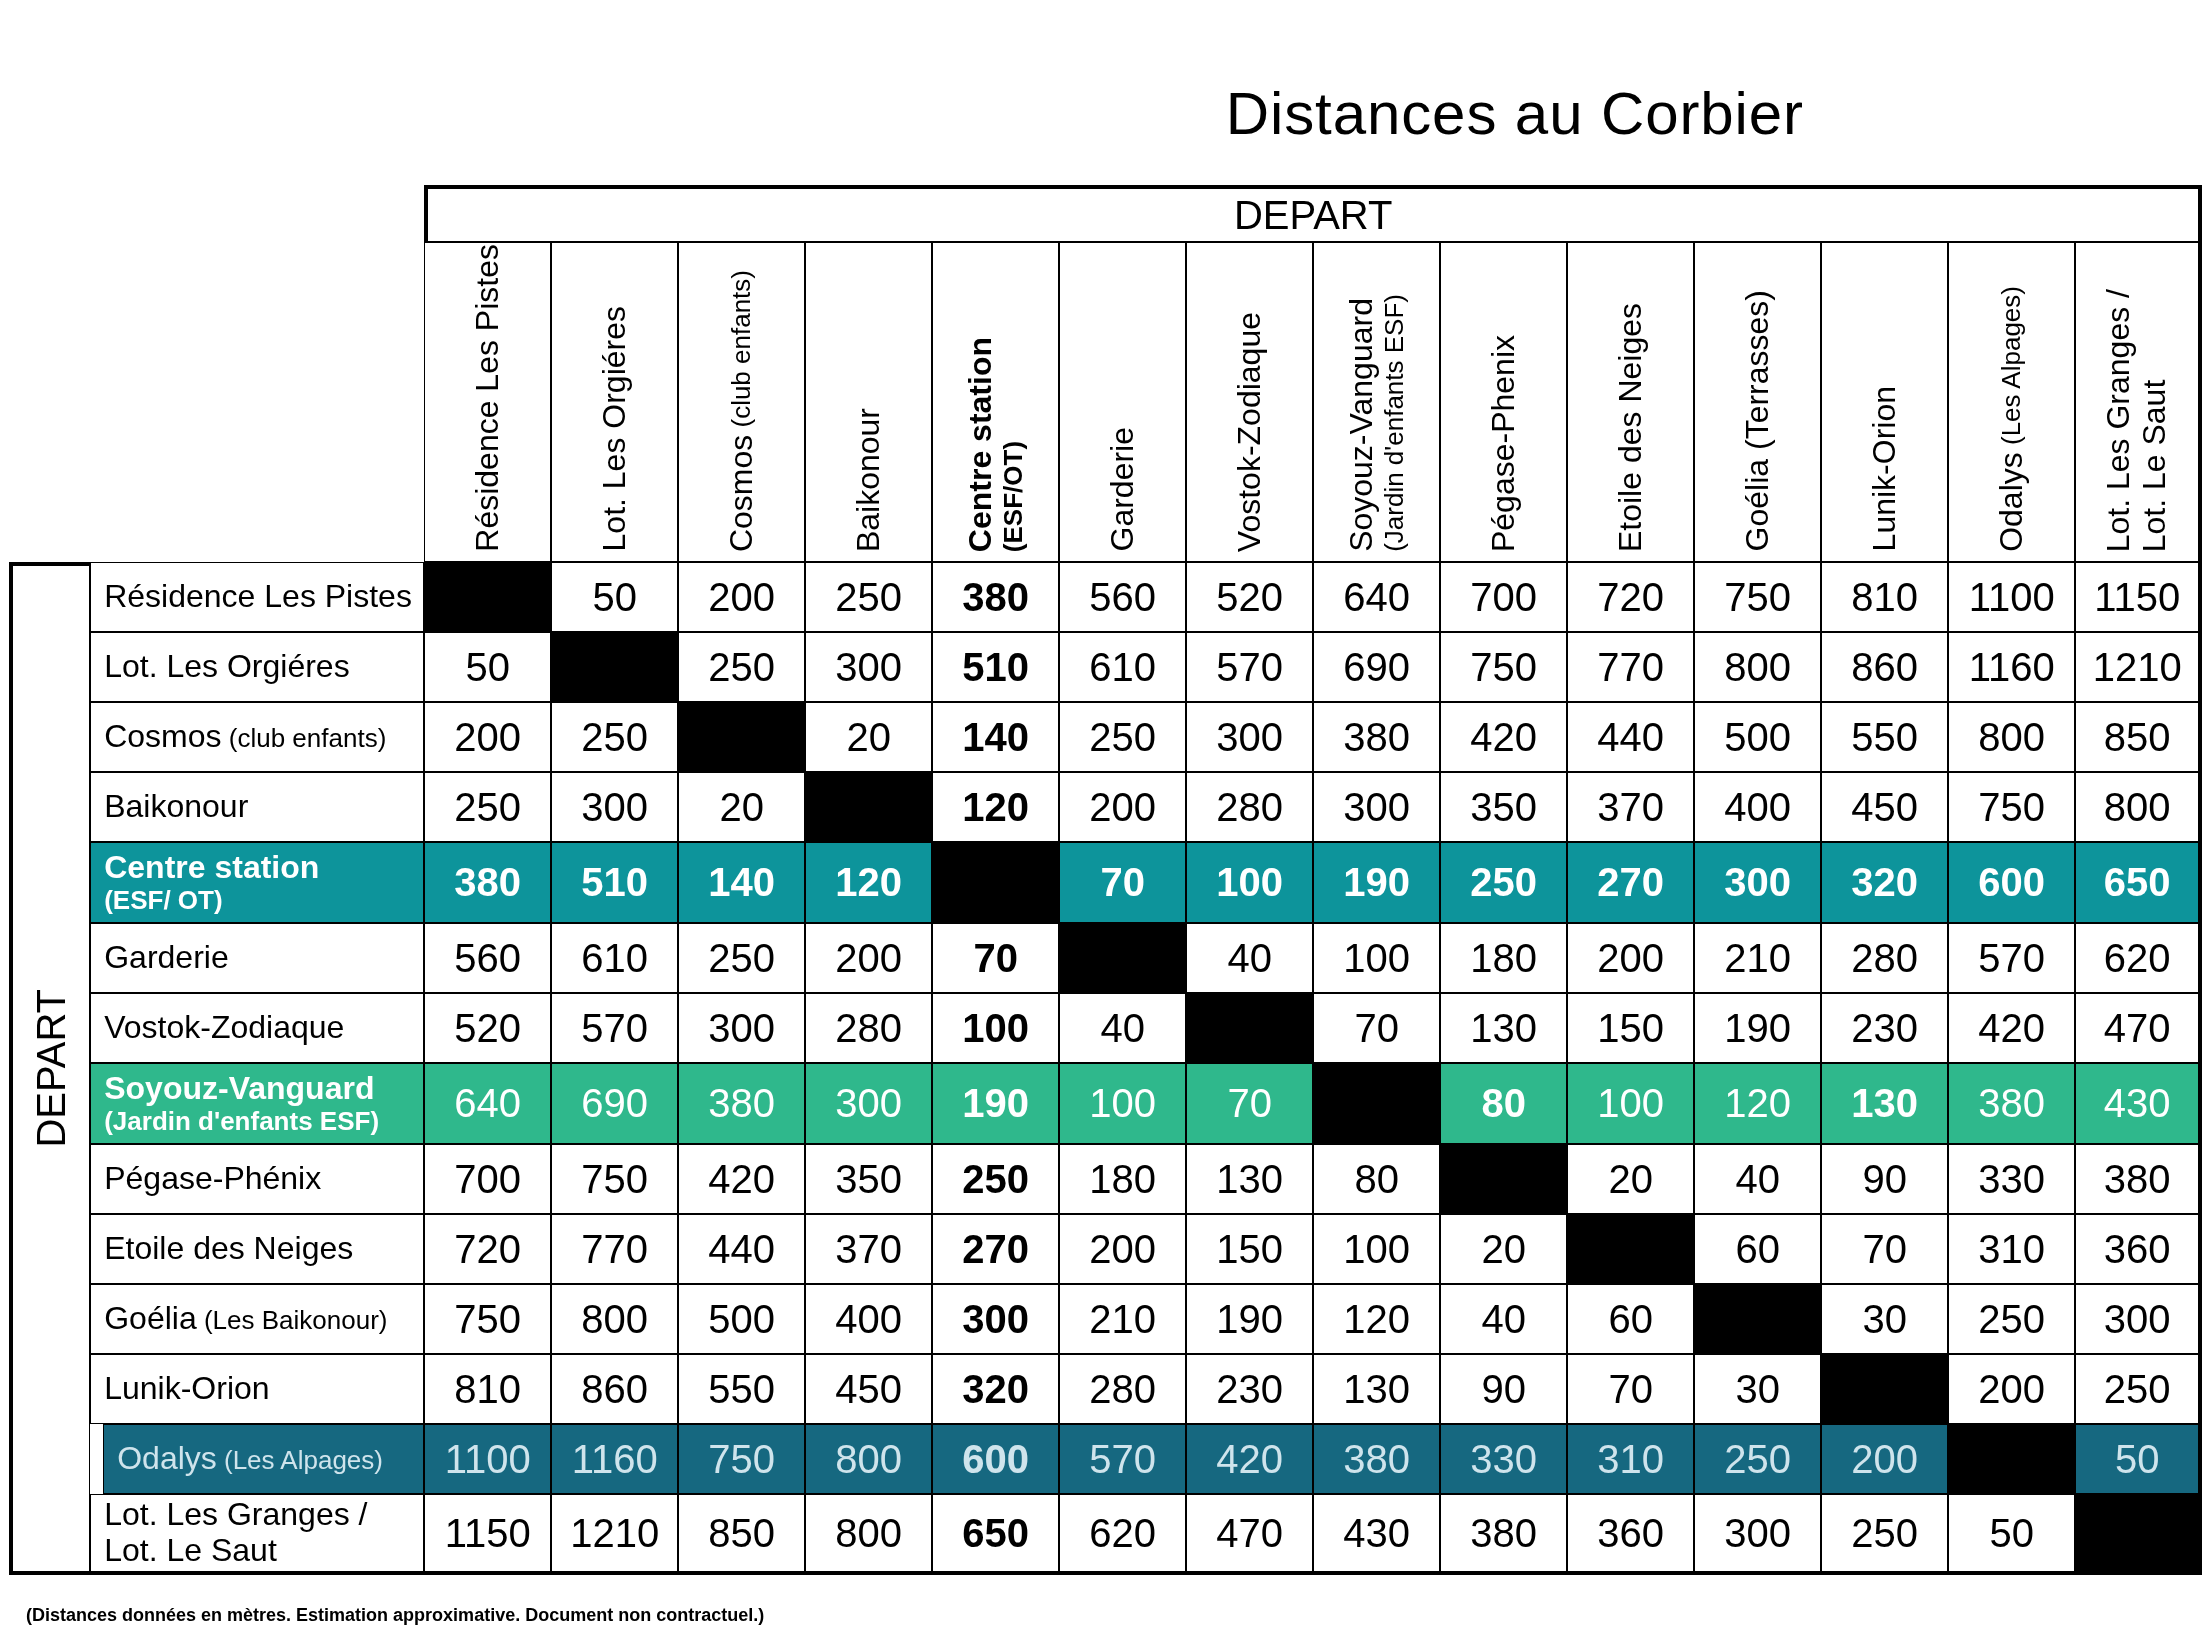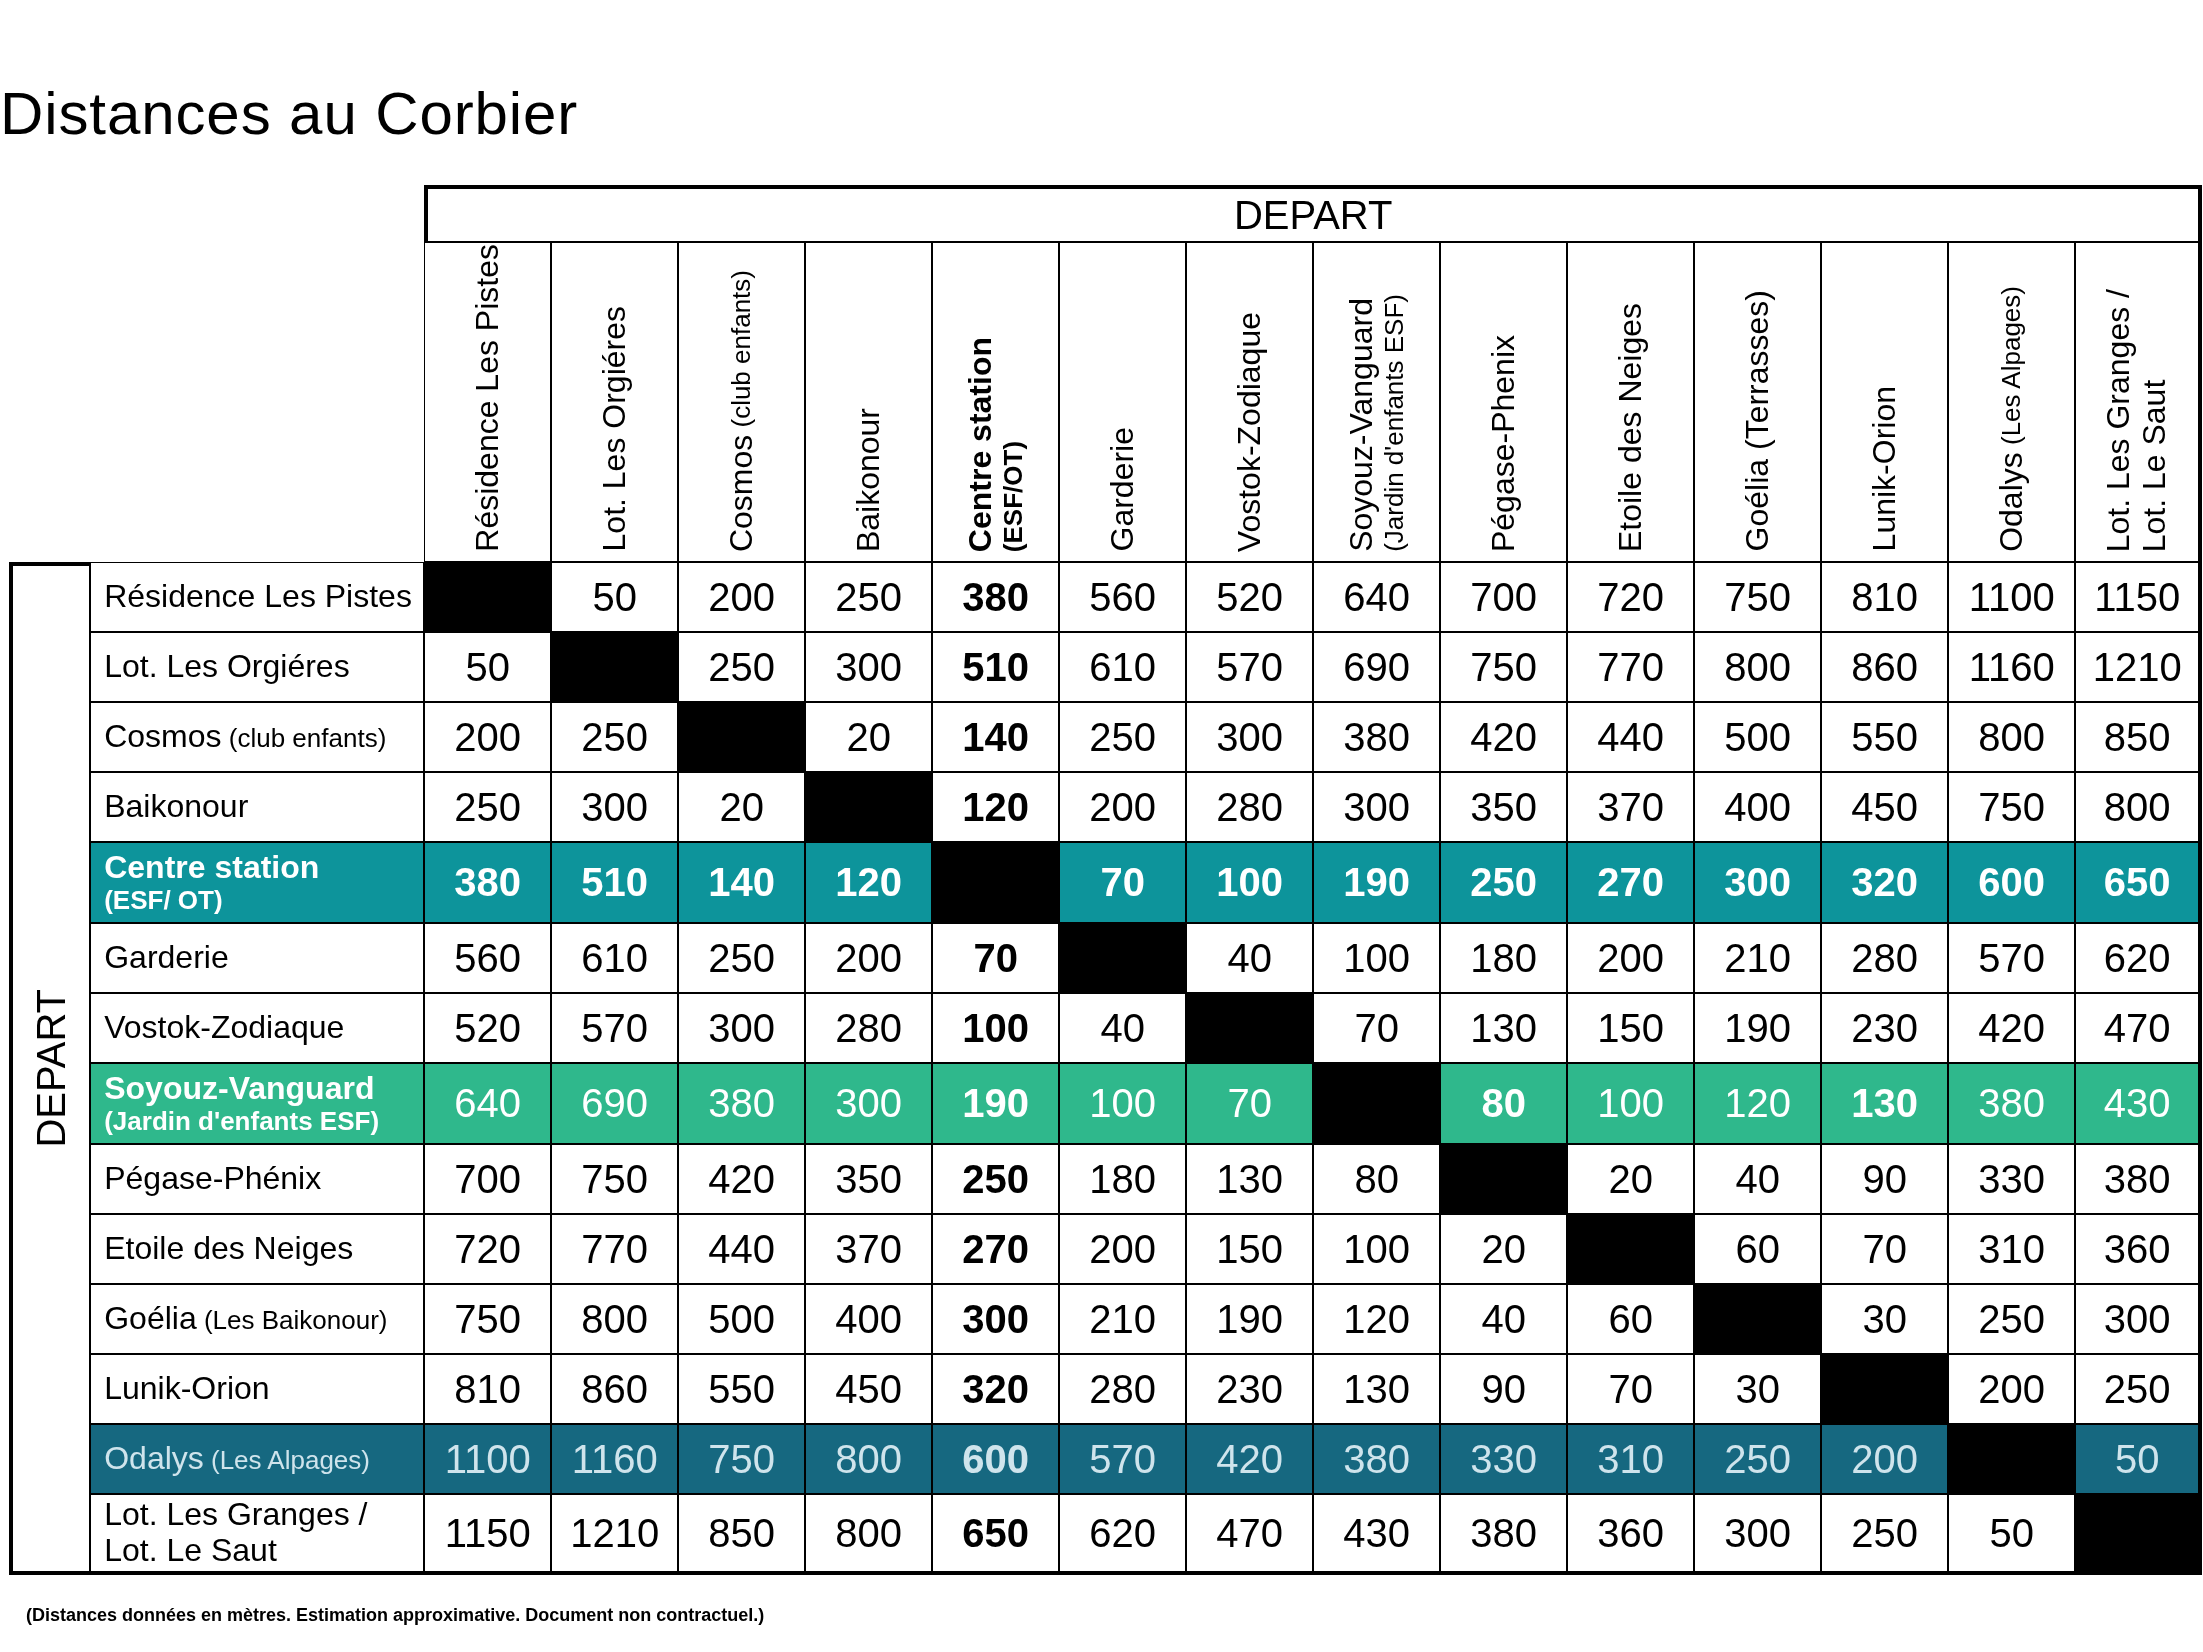--- a/index.html
+++ b/index.html
@@ -7,21 +7,21 @@
   body {
     width: 2204px; height: 1653px;
     background: #ffffff;
     font-family: "Liberation Sans", sans-serif;
     color: #000;
   }
   #page { position: relative; width: 2204px; height: 1653px; overflow: hidden; background:#fff; }
 
   #title {
     position: absolute; left: 0; top: 79px; width: 1804px;
-    text-align: left; font-size: 60px; letter-spacing: 0.9px;
+    text-align: right; font-size: 60px; letter-spacing: 0.9px;
   }
 
   #grid {
     position: absolute; left: 9.2px; top: 185px;
     display: grid;
     grid-template-columns: 81px 334px repeat(14, 127px);
     grid-template-rows: 57px 320px 70px 70px 70px 70px 81px 70px 70px 81px 70px 70px 70px 70px 70px 81px;
   }
 
   .cell {
@@ -360,21 +360,21 @@
       <div class="cell datacell bold" style="grid-area: 14 / 7;">320</div>
       <div class="cell datacell" style="grid-area: 14 / 8;">280</div>
       <div class="cell datacell" style="grid-area: 14 / 9;">230</div>
       <div class="cell datacell" style="grid-area: 14 / 10;">130</div>
       <div class="cell datacell" style="grid-area: 14 / 11;">90</div>
       <div class="cell datacell" style="grid-area: 14 / 12;">70</div>
       <div class="cell datacell" style="grid-area: 14 / 13;">30</div>
       <div class="cell datacell blackcell" style="grid-area: 14 / 14;"></div>
       <div class="cell datacell" style="grid-area: 14 / 15;">200</div>
       <div class="cell datacell br" style="grid-area: 14 / 16;">250</div>
-      <div class="cell rowhead dark" style="grid-area: 15 / 2;">
+      <div class="cell rowhead dark" style="grid-area: 15 / 2; margin-left: 13px;">
         <span class="">Odalys<span class="small-inline"> (Les Alpages)</span></span>
       </div>
       <div class="cell datacell dark" style="grid-area: 15 / 3;">1100</div>
       <div class="cell datacell dark" style="grid-area: 15 / 4;">1160</div>
       <div class="cell datacell dark" style="grid-area: 15 / 5;">750</div>
       <div class="cell datacell dark" style="grid-area: 15 / 6;">800</div>
       <div class="cell datacell dark bold" style="grid-area: 15 / 7;">600</div>
       <div class="cell datacell dark" style="grid-area: 15 / 8;">570</div>
       <div class="cell datacell dark" style="grid-area: 15 / 9;">420</div>
       <div class="cell datacell dark" style="grid-area: 15 / 10;">380</div>

